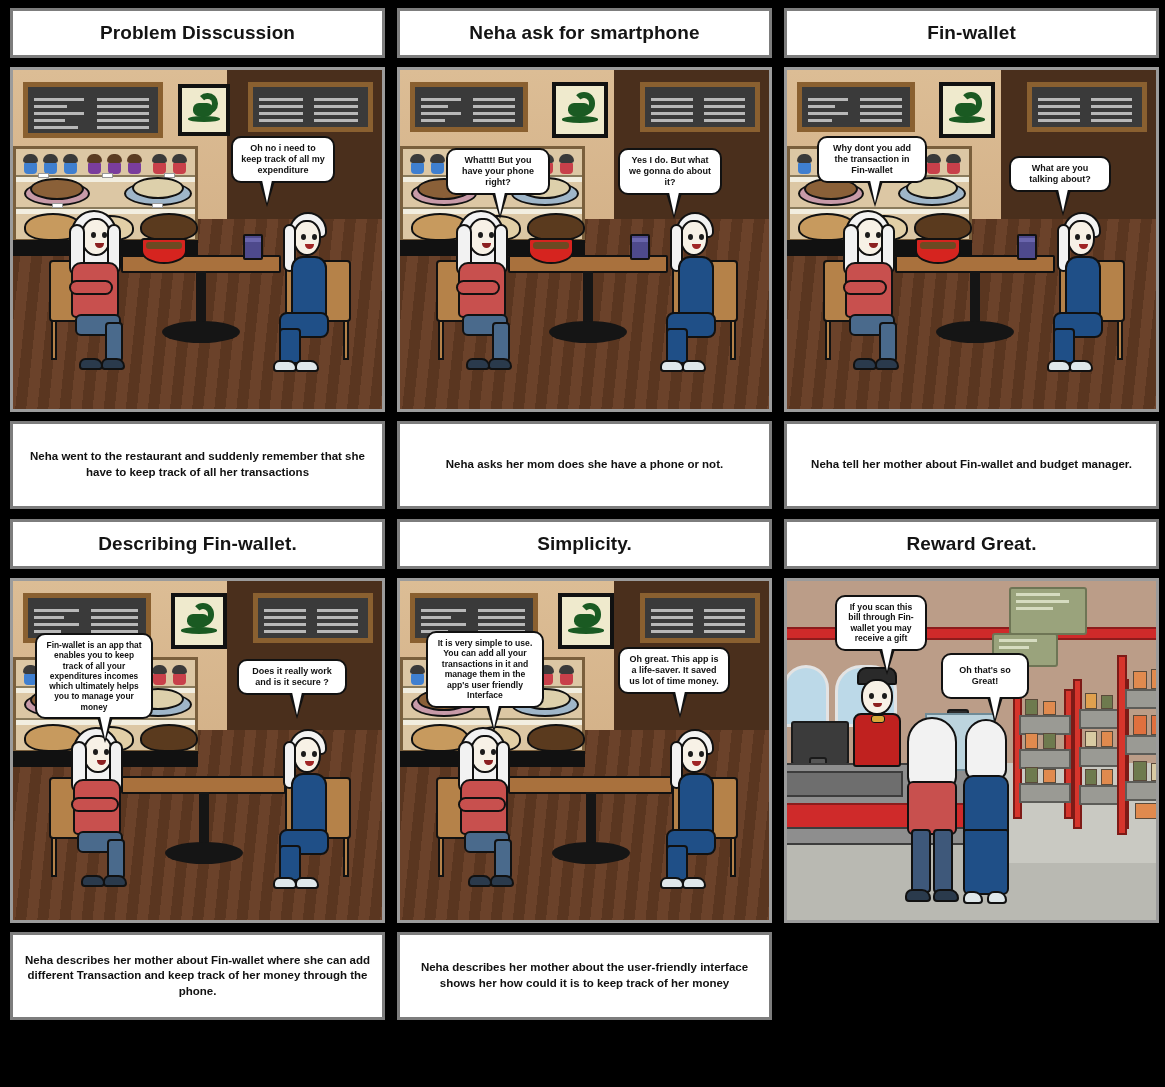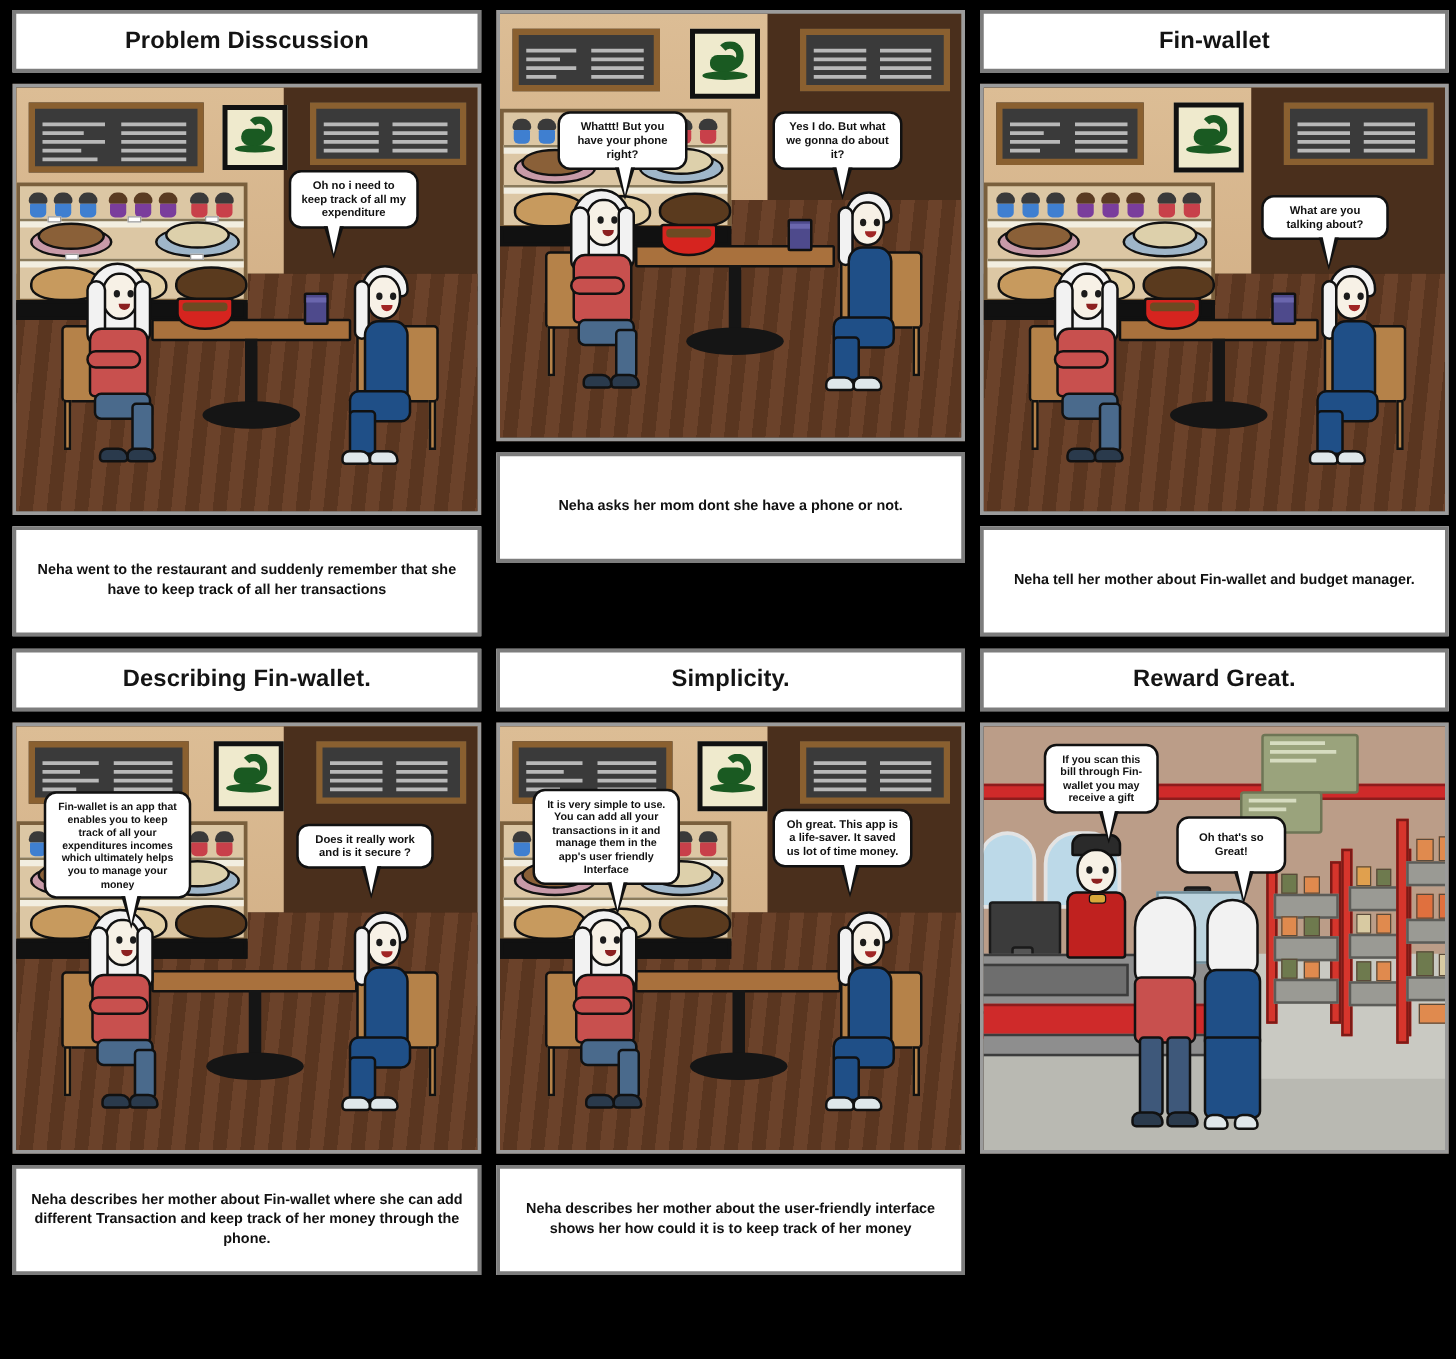--- a/index.html
+++ b/index.html
@@ -327,20 +327,23 @@
           </div>
         </div>
       </div>
 
       <div class="captioncard">
         <span>Neha went to the restaurant and suddenly remember that she have to keep track of all her transactions</span>
       </div>
     </div>
 
     <div class="cell">
+      <div class="titlecard">
+        <span>Neha ask for smartphone</span>
+      </div>
 
       <div class="panel">
         <div class="scene">
           <div class="cafe-wallshadow"></div>
           <div class="darkwall"></div>
           <div class="cafe-floorDark"></div>
           <div class="cafe-floor"></div>
 
           <div class="menuboard" style="left:10px;top:12px;width:118px;height:50px;">
             <div class="mb-cols">
@@ -485,21 +488,21 @@
             <div class="tail" style="left:44px;"></div>
           </div>
           <div class="bubble" style="left:218px;top:78px;width:104px;font-size:9px;">
             <span>Yes I do. But what we gonna do about it?</span>
             <div class="tail" style="left:46px;"></div>
           </div>
         </div>
       </div>
 
       <div class="captioncard">
-        <span>Neha asks her mom dont she have a phone or not.</span>
+        <span>Neha asks her mom does she have a phone or not.</span>
       </div>
     </div>
 
     <div class="cell">
       <div class="titlecard">
         <span>Fin-wallet</span>
       </div>
 
       <div class="panel">
         <div class="scene">
@@ -639,20 +642,24 @@
               <div class="eye" style="left:47px;top:22px"></div>
             <div class="mouth" style="left:40px;top:32px;background:#a02525"></div>
             <div class="hair" style="left:18px;top:12px;width:13px;height:48px;border-radius:7px;"></div>
             <div class="torso" style="left:26px;top:44px;width:36px;height:62px;background:#1f4f87;border-radius:12px 12px 4px 4px;"></div>
             <div class="leg" style="left:14px;top:100px;width:50px;height:26px;background:#1f4f87;border-radius:8px;"></div>
             <div class="leg" style="left:14px;top:116px;width:22px;height:36px;background:#1f4f87;border-radius:4px;"></div>
             <div class="shoe" style="left:8px;top:148px;width:24px;height:12px;background:#dfe7ea;"></div>
             <div class="shoe" style="left:30px;top:148px;width:24px;height:12px;background:#dfe7ea;"></div>
           </div>
 
+          <div class="bubble" style="left:30px;top:66px;width:110px;font-size:9px;">
+            <span>Why dont you add the transaction in Fin-wallet</span>
+            <div class="tail" style="left:48px;"></div>
+          </div>
           <div class="bubble" style="left:222px;top:86px;width:102px;font-size:9px;">
             <span>What are you talking about?</span>
             <div class="tail" style="left:44px;"></div>
           </div>
         </div>
       </div>
 
       <div class="captioncard">
         <span>Neha tell her mother about Fin-wallet and budget manager.</span>
       </div>

